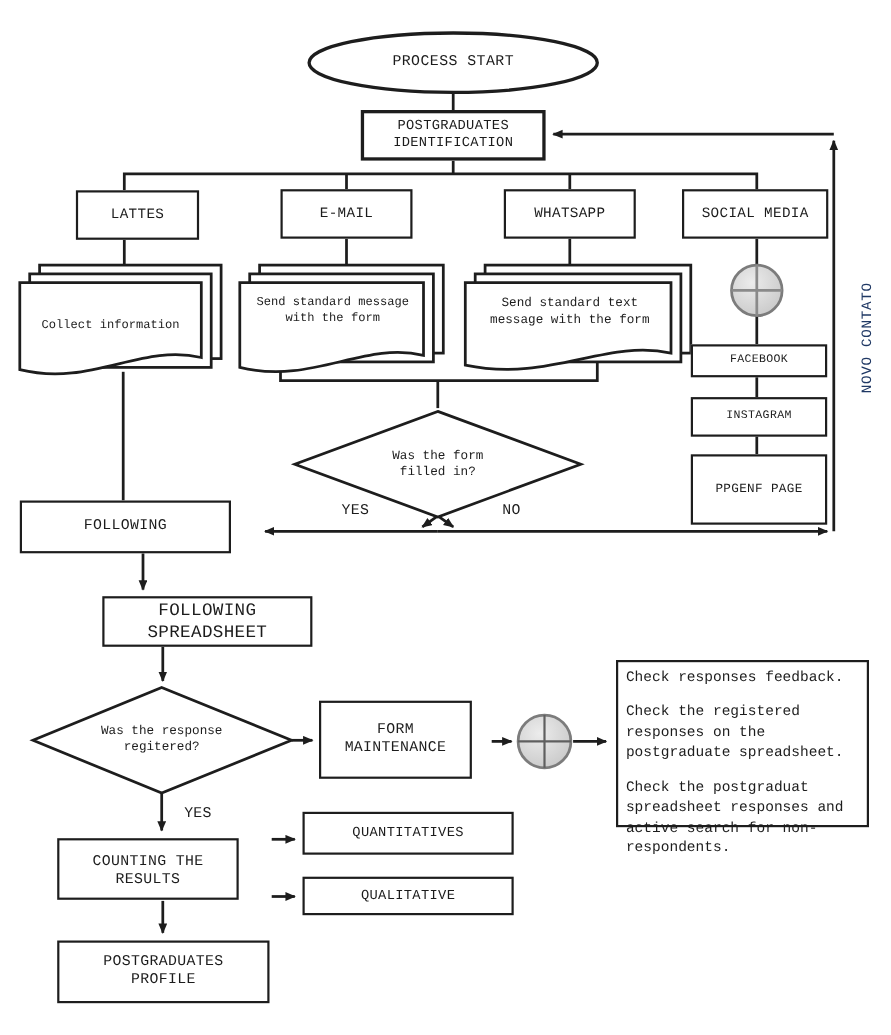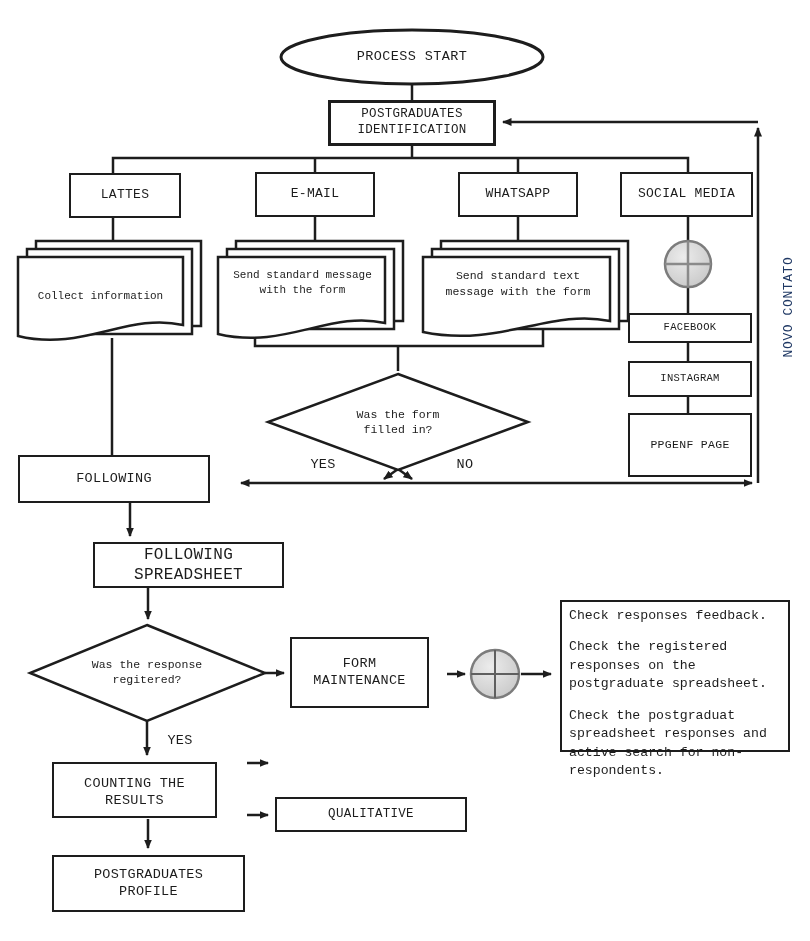--- a/index.html
+++ b/index.html
@@ -159,16 +159,17 @@
 
   <div class="box" style="left:290px;top:637px;width:139px;height:71px;font-size:13.5px;padding:0 28px;">FORM MAINTENANCE</div>
 
   <div class="notes">
     <p>Check responses feedback.</p>
     <p>Check the registered responses on the postgraduate spreadsheet.</p>
     <p>Check the postgraduat spreadsheet responses and active search for non-respondents.</p>
   </div>
 
   <div class="box" style="left:52px;top:762px;width:165px;height:56px;font-size:13.5px;align-items:flex-start;padding-top:12px;">COUNTING THE RESULTS</div>
+  <div class="box" style="left:275px;top:738px;width:192px;height:39px;font-size:12.5px;">QUANTITATIVES</div>
   <div class="box" style="left:275px;top:797px;width:192px;height:35px;font-size:12.5px;">QUALITATIVE</div>
   <div class="box" style="left:52px;top:855px;width:193px;height:57px;font-size:13.5px;padding:0 30px;">POSTGRADUATES PROFILE</div>
 
 </div>
 
 </body></html>

